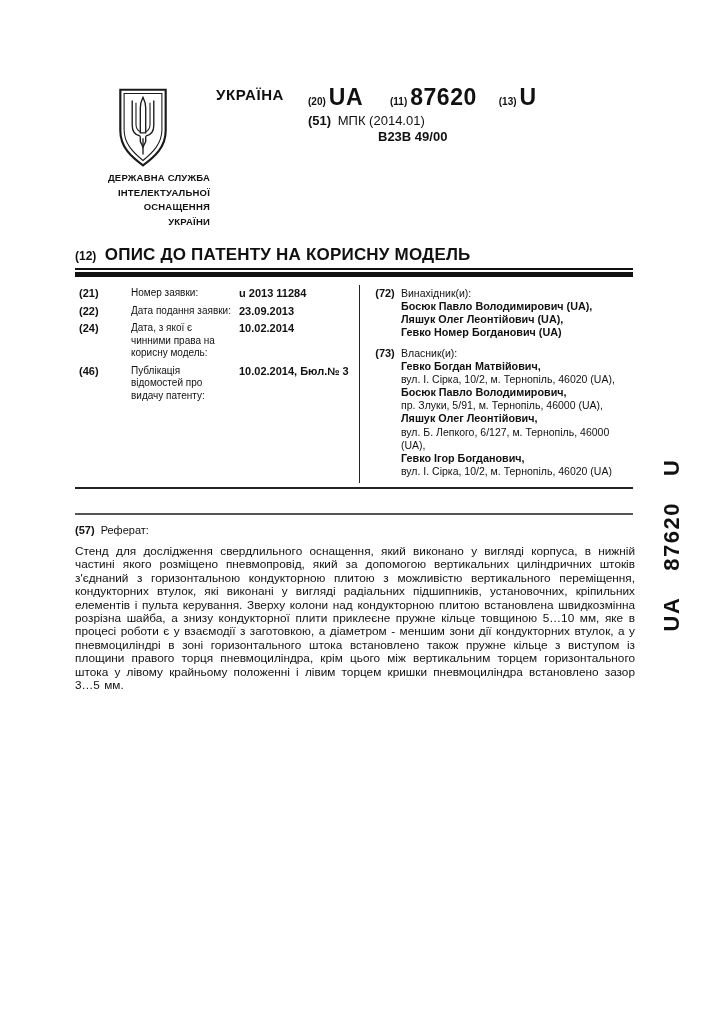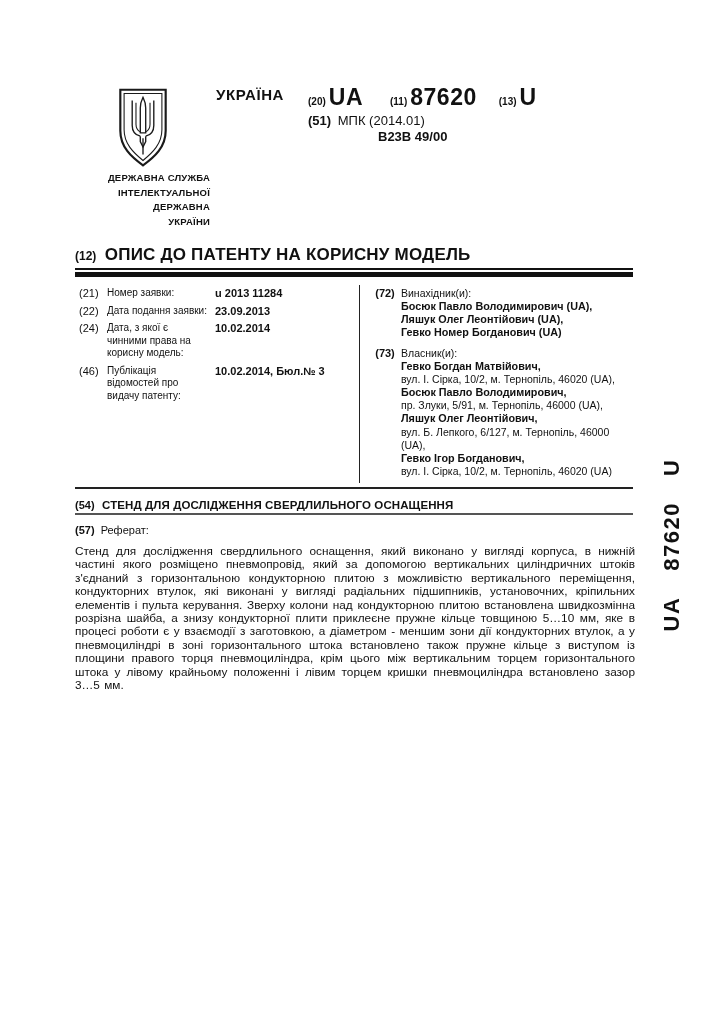--- a/index.html
+++ b/index.html
@@ -24,21 +24,21 @@
   #doctitle{position:absolute;left:75px;top:245px;white-space:nowrap;}
   #doctitle .num{font-weight:bold;font-size:12px;margin-right:4px;}
   #doctitle .txt{font-weight:bold;font-size:17px;letter-spacing:.2px;}
   .rule-thin{position:absolute;left:75px;width:558px;height:1.5px;background:#111;}
   .rule-thick{position:absolute;left:75px;width:558px;height:5px;background:#111;}
   
   #biblio{position:absolute;left:75px;top:283px;width:558px;height:204px;}
   #vdivider{position:absolute;left:284px;top:2px;width:1px;height:198px;background:#222;}
   #biblio-left{position:absolute;left:4px;top:4px;width:272px;}
   .brow{display:flex;margin-bottom:5px;}
-  .brow .bnum{width:28px;font-weight:normal;font-size:11px;flex:none;}
+  .brow .bnum{width:52px;font-weight:bold;font-size:11px;flex:none;}
   .brow .blabel{width:100px;font-size:10px;line-height:12.5px;flex:none;}
   .brow .bvalue{flex:1;font-weight:bold;font-size:11px;line-height:12.5px;padding-left:8px;}
   #biblio-right{position:absolute;left:294px;top:4px;width:262px;}
   .rrow{display:flex;margin-bottom:7px;}
   .rrow .bnum{width:32px;font-weight:bold;font-size:11px;flex:none;text-align:center;}
   .rrow .rcontent{flex:1;}
   .rrow .rlabel{font-size:10.5px;line-height:13px;}
   .rrow .b{font-weight:bold;font-size:10.8px;line-height:13.2px;}
   .rrow .n{font-size:10.5px;line-height:13.2px;}
   
@@ -67,21 +67,21 @@
     <path d="M37,30 V70 C37,78 41,82 45,84" stroke-width="2"></path>
     <path d="M70,26 V72 C70,84 63,90 55,92" stroke-width="2.5"></path>
     <path d="M63,30 V70 C63,78 59,82 55,84" stroke-width="2"></path>
     <path d="M45,92 V102 L50,112 L55,102 V92" stroke-width="2.5"></path>
     <path d="M50,96 V126" stroke-width="2.5"></path>
   </svg>
 
   <div id="agency">
     <div>ДЕРЖАВНА СЛУЖБА</div>
     <div>ІНТЕЛЕКТУАЛЬНОЇ</div>
-    <div>ДЕРЖАВНА</div>
+    <div>ОСНАЩЕННЯ</div>
     <div>УКРАЇНИ</div>
   </div>
 
   <div id="country">УКРАЇНА</div>
 
   <div id="codes">
     <span class="sm">(20)</span>
     <span class="big g1">UA</span>
     <span class="sm">(11)</span>
     <span class="big g2">87620</span>
@@ -149,24 +149,20 @@
           <div class="b">Ляшук Олег Леонтійович,</div>
           <div class="n">вул. Б. Лепкого, 6/127, м. Тернопіль, 46000 (UA),</div>
           <div class="b">Гевко Ігор Богданович,</div>
           <div class="n">вул. І. Сірка, 10/2, м. Тернопіль, 46020 (UA)</div>
         </div>
       </div>
     </div>
   </div>
   <div class="rule-thin" style="top:487px;background:#222;"></div>
 
-  <div id="title54">
-    <span class="num">(54)</span>
-    <span class="txt">СТЕНД ДЛЯ ДОСЛІДЖЕННЯ СВЕРДЛИЛЬНОГО ОСНАЩЕННЯ</span>
-  </div>
   <div class="rule-thin" style="top:513px;height:2px;background:#555;"></div>
 
   <div id="abs-head">
     <span class="num">(57)</span>
     <span>Реферат:</span>
   </div>
   <div id="abstract">Стенд для дослідження свердлильного оснащення, який виконано у вигляді корпуса, в нижній частині якого розміщено пневмопровід, який за допомогою вертикальних циліндричних штоків з'єднаний з горизонтальною кондукторною плитою з можливістю вертикального переміщення, кондукторних втулок, які виконані у вигляді радіальних підшипників, установочних, кріпильних елементів і пульта керування. Зверху колони над кондукторною плитою встановлена швидкозмінна розрізна шайба, а знизу кондукторної плити приклеєне пружне кільце товщиною 5…10 мм, яке в процесі роботи є у взаємодії з заготовкою, а діаметром - меншим зони дії кондукторних втулок, а у пневмоциліндрі в зоні горизонтального штока встановлено також пружне кільце з виступом із площини правого торця пневмоциліндра, крім цього між вертикальним торцем горизонтального штока у лівому крайньому положенні і лівим торцем кришки пневмоциліндра встановлено зазор 3…5 мм.</div>
 
   <div id="sidecode">
     <span>UA</span>

